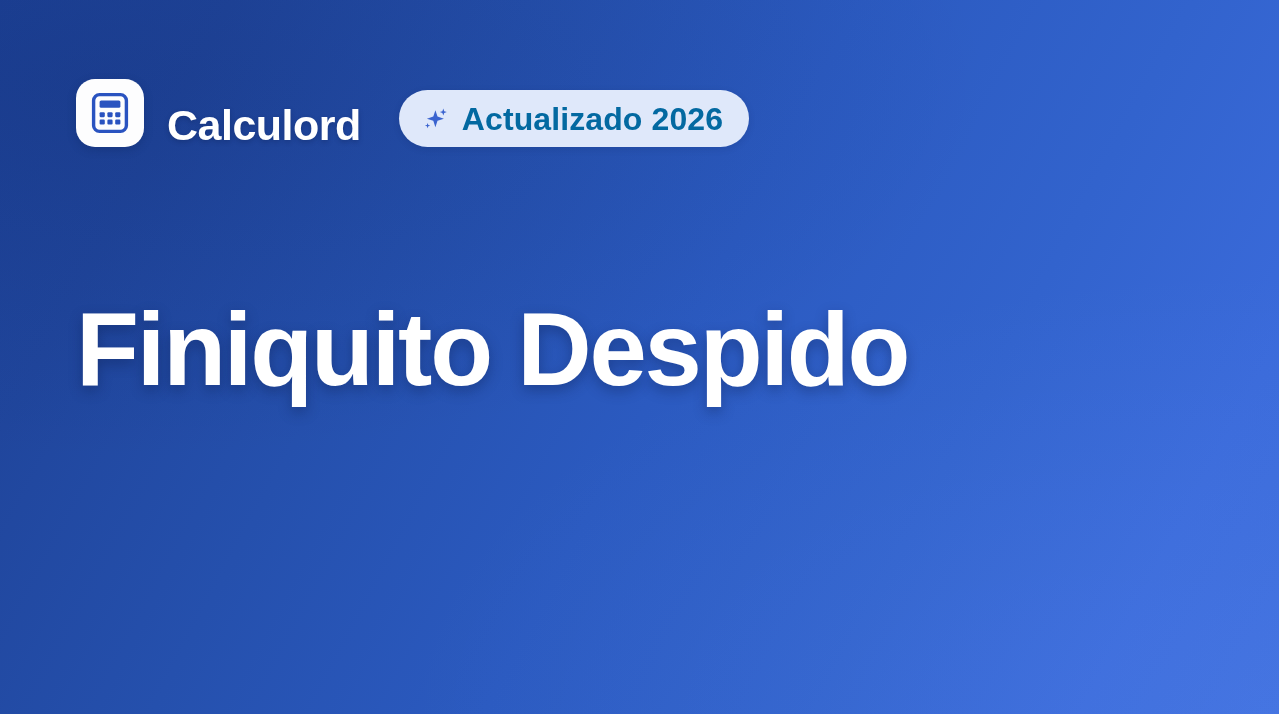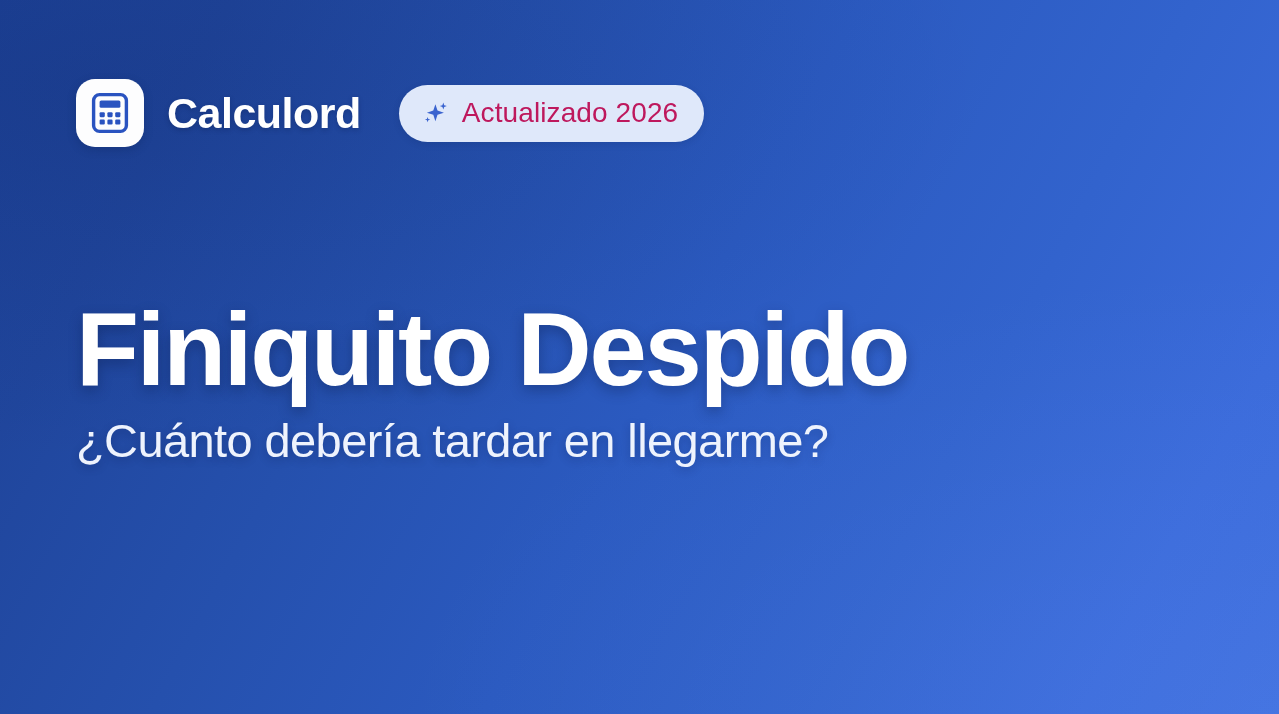--- a/index.html
+++ b/index.html
@@ -41,21 +41,21 @@
       radial-gradient(110% 100% at 100% 100%, rgba(120,165,255,0.14) 0%, rgba(120,165,255,0) 62%);
     pointer-events: none;
   }
 
   
   .brand-row {
     position: absolute;
     left: 76px;
     top: 79px;
     display: flex;
-    align-items: center;
+    align-items: flex-end;
     gap: 0;
     z-index: 3;
   }
 
   .logo-tile {
     width: 68px;
     height: 68px;
     border-radius: 19px;
     background: #fdfdfe;
     box-shadow: 0 3px 10px rgba(8, 26, 70, 0.22);
@@ -86,24 +86,25 @@
     background: #dfe8fa;
     display: flex;
     align-items: center;
     gap: 13px;
     box-shadow: 0 2px 7px rgba(8, 26, 70, 0.14);
     white-space: nowrap;
   }
   .badge-icon { display: flex; align-items: center; flex: none; }
   .badge-icon svg { display: block; }
   .badge-label {
-    font-size: 28px;
-    color: #be185d;
+    font-size: 32px;
+    color: #0369a1;
     line-height: 1;
     letter-spacing: 0.1px;
+    font-weight: bold;
   }
 
   
   .hero {
     position: absolute;
     left: 76px;
     top: 296px;
     z-index: 3;
   }
 
@@ -161,16 +162,15 @@
           <path d="M6.6 17.9 L7.3 19.9 L9.3 20.6 L7.3 21.3 L6.6 23.3 L5.9 21.3 L3.9 20.6 L5.9 19.9 Z" fill="#3a63cf"></path>
         </svg>
       </span>
       <span class="badge-label">Actualizado 2026</span>
     </div>
 
   </div>
 
   <div class="hero">
     <h1 class="hero-title">Finiquito Despido</h1>
-    <p class="hero-subtitle">¿Cuánto debería tardar en llegarme?</p>
   </div>
 
 </div>
 
 </body></html>

